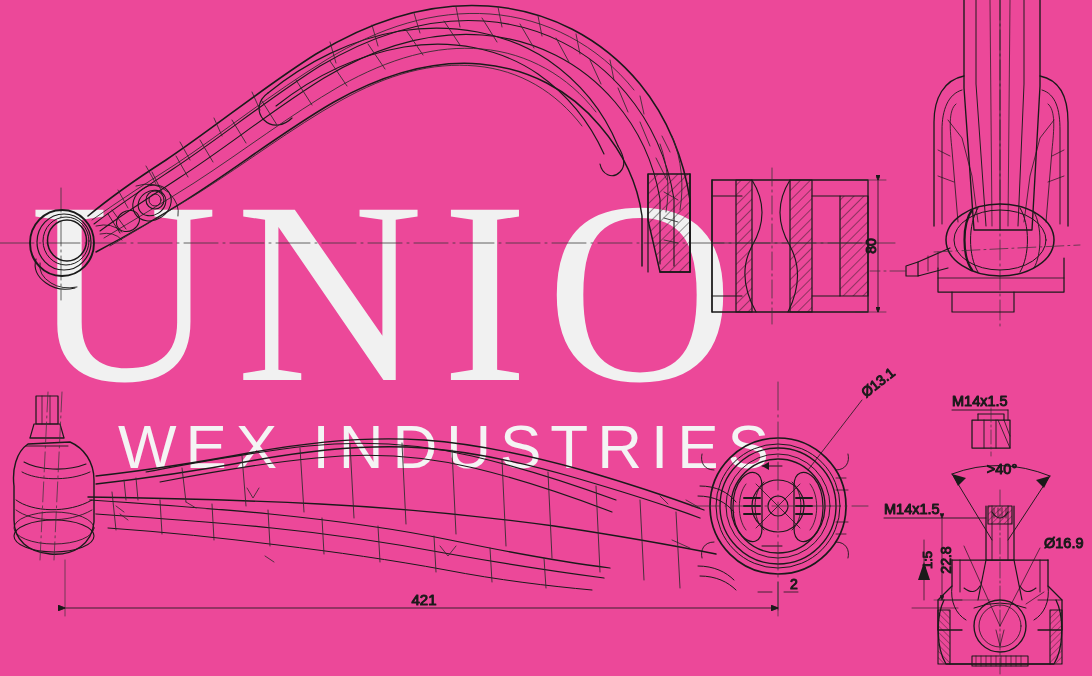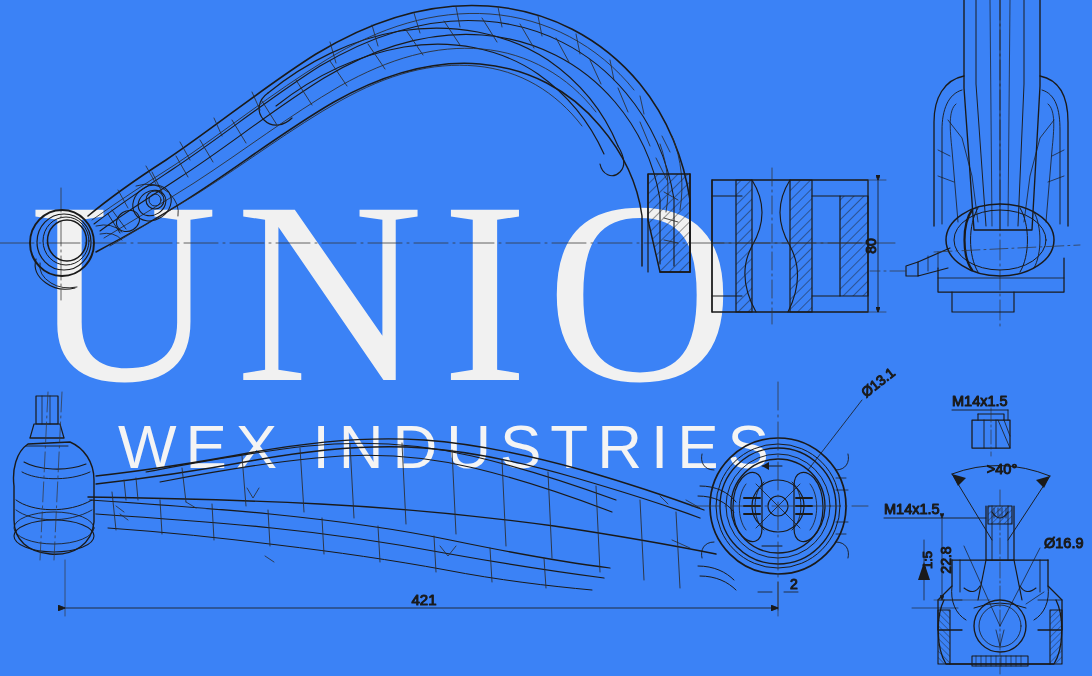--- a/index.html
+++ b/index.html
@@ -1,18 +1,18 @@
 <!DOCTYPE html>
 <html><head>
 <meta charset="utf-8">
 <title>Control Arm Technical Drawing</title>
 <style>
   html,body{margin:0;padding:0;background:#ffffff;}
   body{width:1092px;height:676px;font-family:"Liberation Sans",sans-serif;overflow:hidden;}
-  #sheet{position:relative;width:1092px;height:676px;background:#3b82f6;overflow:hidden;}
+  #sheet{position:relative;width:1092px;height:676px;background:#ec4899;overflow:hidden;}
   #sheet svg{position:absolute;left:0;top:0;}
   .wm{fill:#f1f1f1;font-family:"Liberation Serif",serif;}
   .wm2{fill:#f4f4f4;font-family:"Liberation Sans",sans-serif;}
   text.dim{font-family:"Liberation Sans",sans-serif;fill:#1a1a1a;}
 </style>
 </head>
 <body>
 
 <div id="sheet">
 

